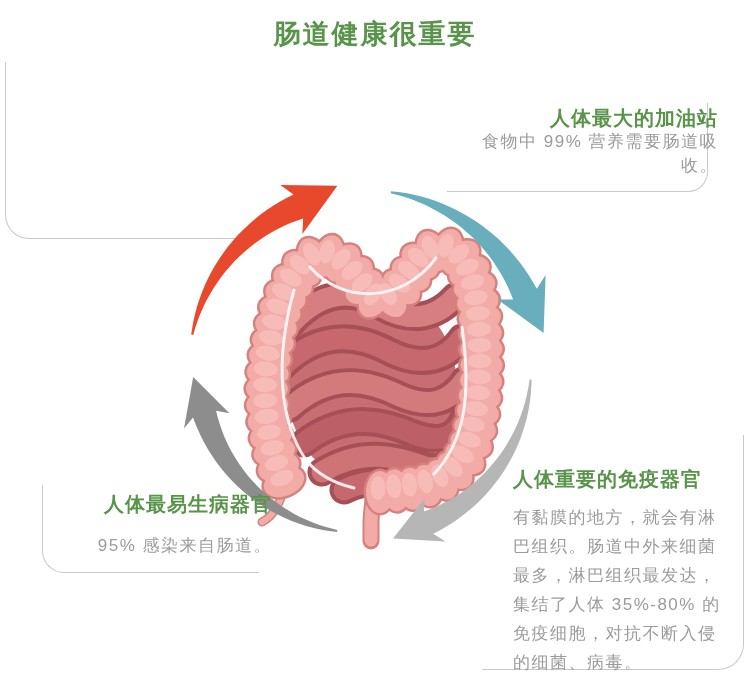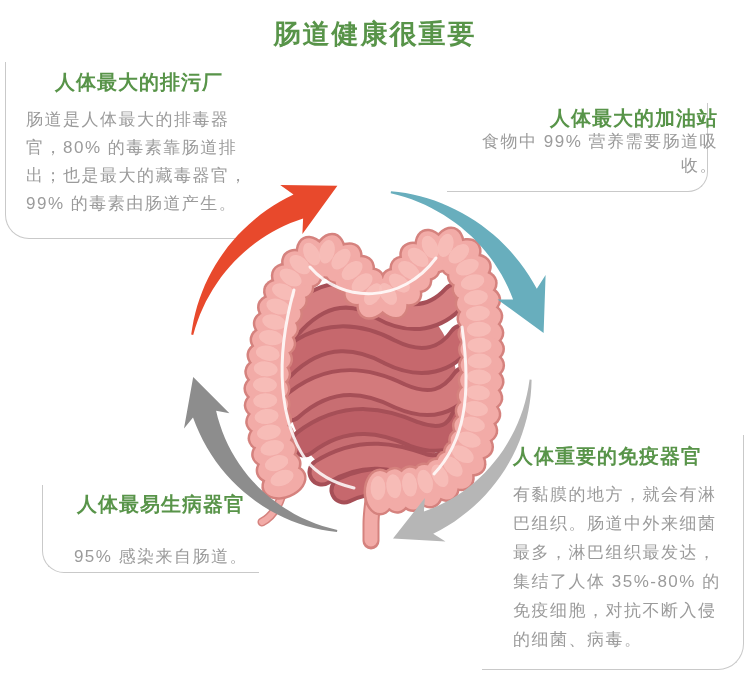--- a/index.html
+++ b/index.html
@@ -41,23 +41,23 @@
   }
   .sec-body {
     color:var(--gray,#9b9b9b); font-size:17px;
     letter-spacing:1.5px; white-space:pre-line;
   }
   .block { position:absolute; }
   #block-tl { left:26px;  top:70px;  width:226px; text-align:center; }
   #block-tl .sec-body { text-align:left; margin-top:12px; line-height:28px; }
   #block-tr { left:448px; top:106px; width:270px; text-align:right; }
   #block-tr .sec-body { line-height:24px; }
-  #block-bl { left:50px;  top:492px; width:222px; text-align:center; }
-  #block-bl .sec-body { margin-top:29px; line-height:24px; }
-  #block-br { left:513px; top:444px; width:232px; text-align:left; }
+  #block-bl { left:50px;  top:492px; width:222px; text-align:right; }
+  #block-bl .sec-body { margin-top:18px; line-height:24px; }
+  #block-br { left:513px; top:467px; width:232px; text-align:left; }
   #block-br .sec-body { margin-top:12px; line-height:29px; }
 </style>
 </head>
 <body>
 
 <div id="stage">
 
   <div class="frame" id="frame-tl"></div>
   <div class="frame" id="frame-tr"></div>
   <div class="frame" id="frame-bl"></div>
@@ -229,27 +229,20 @@
 
   <svg id="arrows-svg" viewBox="0 0 750 694">
       <path d="M191.2,334.6L192.3,327.4L193.6,320.2L195.3,313.0L197.2,305.9L199.5,298.9L202.1,292.0L204.9,285.1L208.1,278.3L211.5,271.7L215.2,265.2L219.2,258.9L223.5,252.7L228.0,246.6L232.9,240.8L237.9,235.1L243.2,229.7L248.8,224.4L254.5,219.4L260.5,214.6L266.7,210.0L273.1,205.7L279.7,201.7L286.5,197.9L293.5,194.4L280.2,184.9L337.4,185.8L302.4,234.1L303.1,218.5L296.8,220.7L290.5,223.1L284.3,225.8L278.2,228.8L272.2,232.0L266.3,235.5L260.6,239.3L255.0,243.3L249.6,247.5L244.3,252.0L239.2,256.7L234.3,261.6L229.6,266.7L225.1,272.1L220.8,277.6L216.7,283.4L212.9,289.3L209.3,295.4L205.9,301.6L202.9,308.0L200.0,314.6L197.5,321.3L195.2,328.1L193.2,335.0Z" fill="#e8492c"></path>
       <path d="M391.0,191.2L398.3,192.0L405.7,193.1L412.9,194.5L420.2,196.3L427.4,198.3L434.5,200.6L441.5,203.2L448.4,206.2L455.2,209.4L462.0,212.9L468.5,216.7L475.0,220.7L481.2,225.1L487.3,229.7L493.3,234.5L499.0,239.6L504.5,245.0L509.8,250.6L514.9,256.4L519.8,262.5L524.4,268.8L528.8,275.2L532.9,281.9L536.8,288.7L545.6,274.9L543.6,332.9L497.5,299.4L513.1,299.5L510.6,293.2L507.9,286.9L504.8,280.8L501.6,274.8L498.0,268.9L494.2,263.1L490.2,257.5L485.9,252.0L481.4,246.7L476.6,241.6L471.7,236.6L466.5,231.9L461.1,227.3L455.5,223.0L449.7,218.9L443.8,215.0L437.6,211.4L431.3,208.0L424.9,204.8L418.3,202.0L411.6,199.3L404.7,197.0L397.7,195.0L390.7,193.2Z" fill="#68aebd"></path>
       <path d="M531.6,379.8L531.3,387.6L530.7,395.3L529.7,403.1L528.4,410.8L526.7,418.5L524.6,426.1L522.2,433.6L519.5,441.0L516.4,448.3L512.9,455.5L509.1,462.5L505.0,469.4L500.6,476.1L495.8,482.6L490.8,488.8L485.4,494.9L479.8,500.7L473.9,506.3L467.7,511.6L461.2,516.6L454.6,521.4L447.7,525.8L440.5,529.9L433.2,533.7L445.5,541.4L393.0,538.4L424.9,498.0L423.9,511.6L430.6,509.1L437.2,506.3L443.7,503.1L450.0,499.7L456.2,495.9L462.3,491.9L468.2,487.5L473.9,482.9L479.3,478.0L484.6,472.9L489.6,467.5L494.4,461.8L499.0,456.0L503.3,449.9L507.3,443.6L511.0,437.1L514.4,430.4L517.6,423.5L520.4,416.5L522.9,409.4L525.1,402.1L526.9,394.7L528.4,387.2L529.6,379.6Z" fill="#b6b6b6"></path>
       <path d="M337.0,532.0L329.2,531.0L321.5,529.7L313.8,528.0L306.1,525.9L298.6,523.5L291.1,520.7L283.8,517.5L276.6,514.0L269.6,510.2L262.7,506.0L256.1,501.5L249.6,496.6L243.3,491.5L237.3,486.0L231.5,480.3L226.0,474.2L220.8,467.9L215.9,461.4L211.2,454.6L206.9,447.5L202.9,440.3L199.3,432.8L196.0,425.2L193.0,417.4L184.0,428.6L193.2,376.9L229.4,413.2L216.1,410.7L217.8,417.7L219.9,424.6L222.3,431.5L225.0,438.3L228.1,444.9L231.5,451.4L235.2,457.8L239.2,464.0L243.5,470.0L248.1,475.9L253.0,481.5L258.2,486.9L263.6,492.1L269.3,497.0L275.2,501.6L281.4,506.0L287.8,510.1L294.3,513.9L301.1,517.4L308.1,520.6L315.2,523.4L322.4,526.0L329.8,528.1L337.3,530.0Z" fill="#8d8d8d"></path>
     </svg>
 
   <div id="main-title">肠道健康很重要</div>
 
-  <div class="block" id="block-tl">
-    <div class="sec-title">人体最大的排污厂</div>
-    <div class="sec-body">肠道是人体最大的排毒器
-官，80% 的毒素靠肠道排
-出；也是最大的藏毒器官，
-99% 的毒素由肠道产生。</div>
-  </div>
 
   <div class="block" id="block-tr">
     <div class="sec-title">人体最大的加油站</div>
     <div class="sec-body">食物中 99% 营养需要肠道吸收。</div>
   </div>
 
   <div class="block" id="block-bl">
     <div class="sec-title">人体最易生病器官</div>
     <div class="sec-body">95% 感染来自肠道。</div>
   </div>

